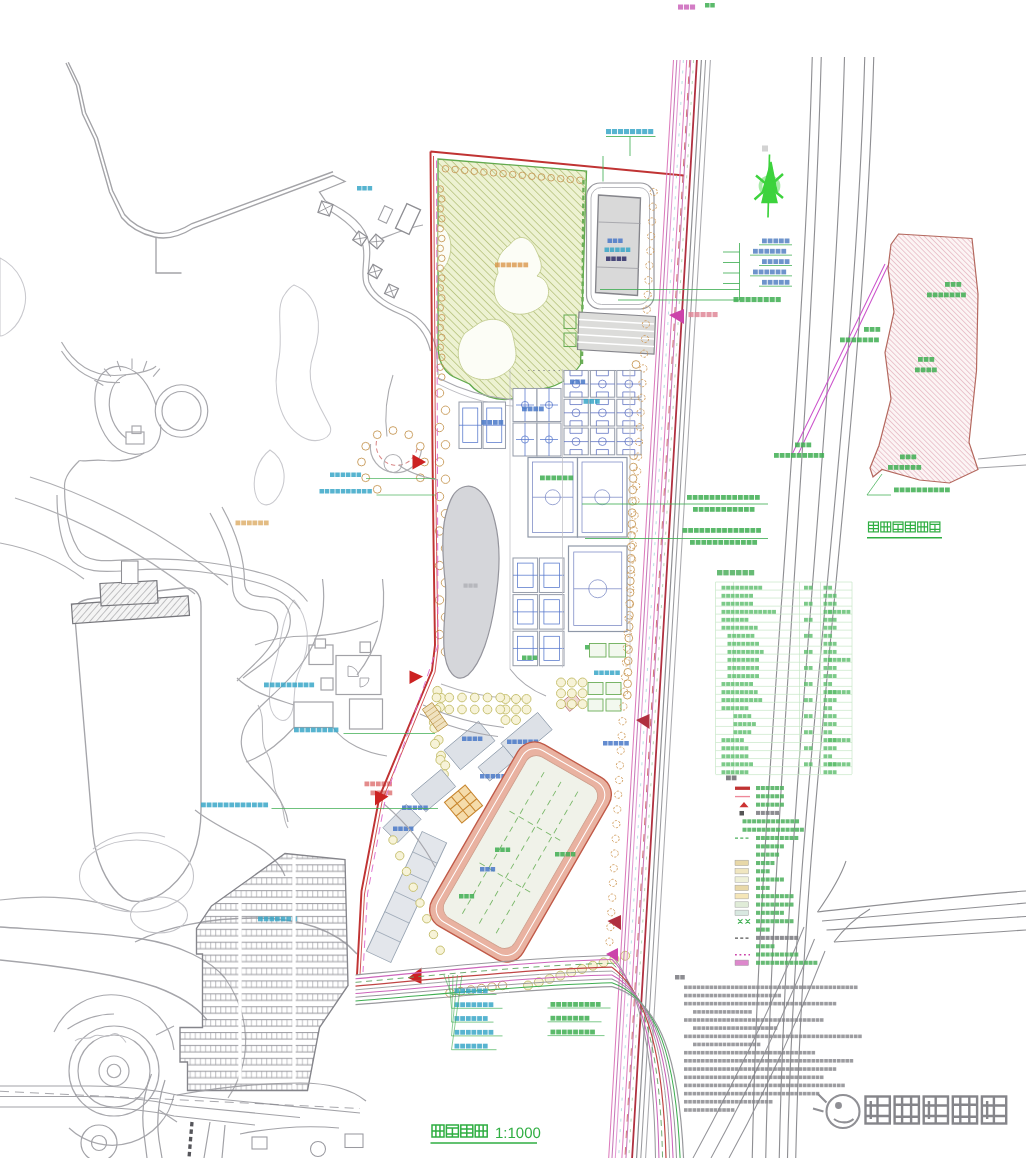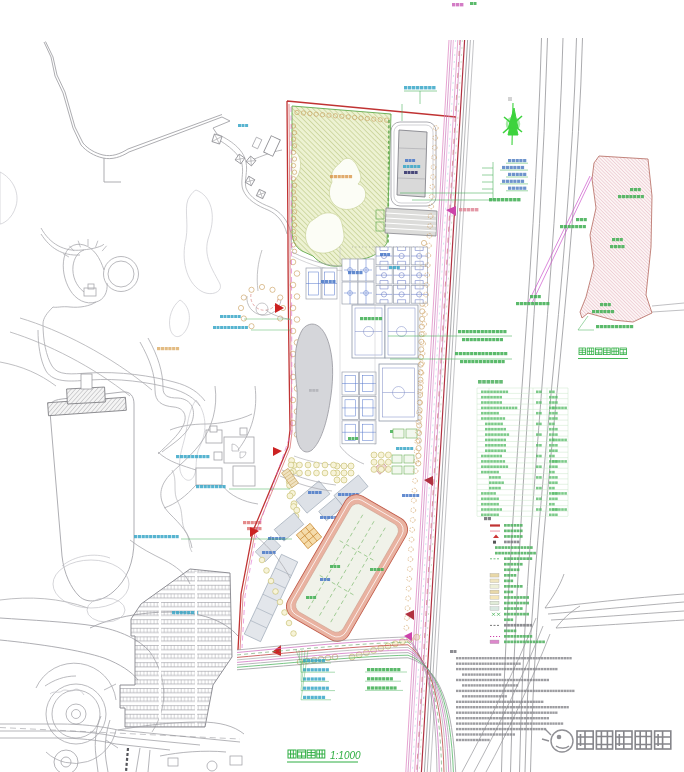--- a/index.html
+++ b/index.html
@@ -1,14 +1,14 @@
 <!DOCTYPE html>
 <html><head><meta charset="utf-8"><title>site plan</title><style>
 html,body{margin:0;padding:0;background:#fff;}
-#page{position:relative;width:684px;height:772px;overflow:hidden;font-family:"Liberation Sans",sans-serif;font-style:italic;}
+#page{position:relative;width:684px;height:772px;overflow:hidden;font-family:"Liberation Sans",sans-serif;}
 </style></head><body>
 <div id="page">
 <svg width="684" height="772" viewBox="0 0 684 772">
 <defs>
 <pattern id="lawnhatch" width="3.6" height="3.6" patternTransform="rotate(-45)" patternUnits="userSpaceOnUse">
   <rect width="3.6" height="3.6" fill="#edf2d2"></rect>
   <line x1="0" y1="0" x2="0" y2="3.6" stroke="#9dac56" stroke-width="0.72"></line>
 </pattern>
 <pattern id="pinkhatch" width="2.4" height="2.4" patternTransform="rotate(-45)" patternUnits="userSpaceOnUse">
   <rect width="2.4" height="2.4" fill="#fcf4f4"></rect>

